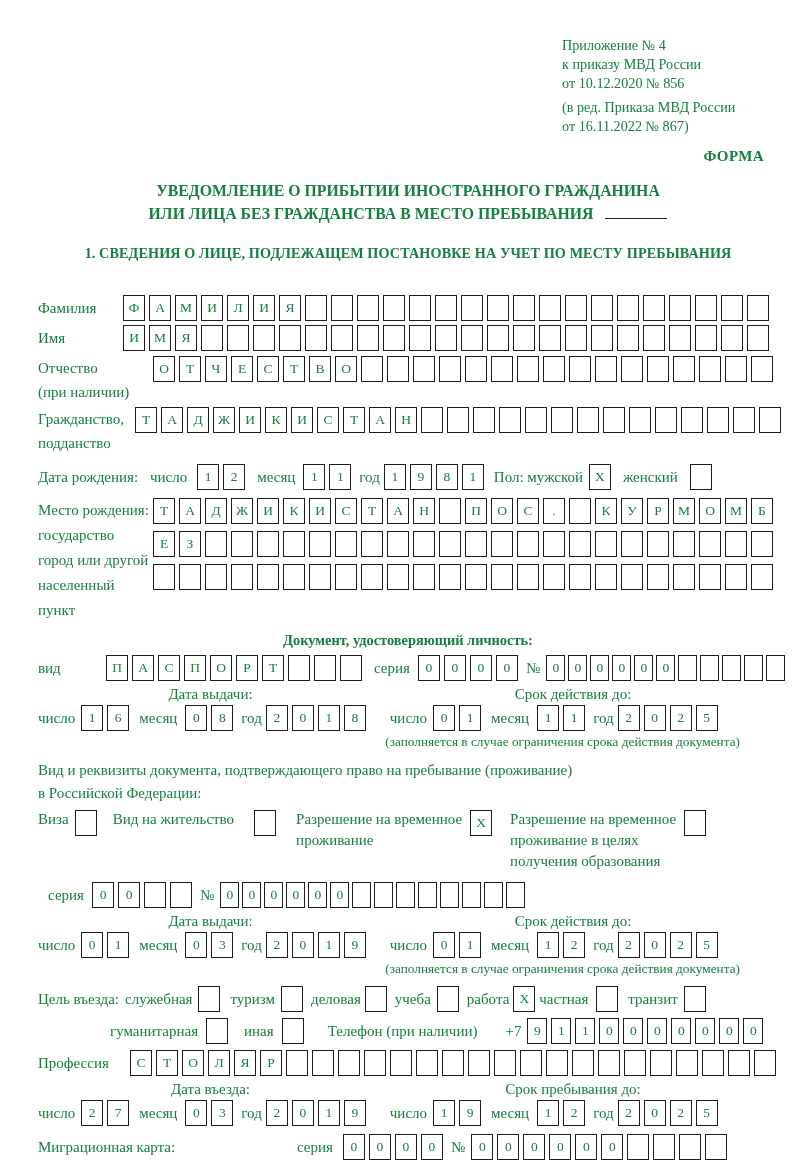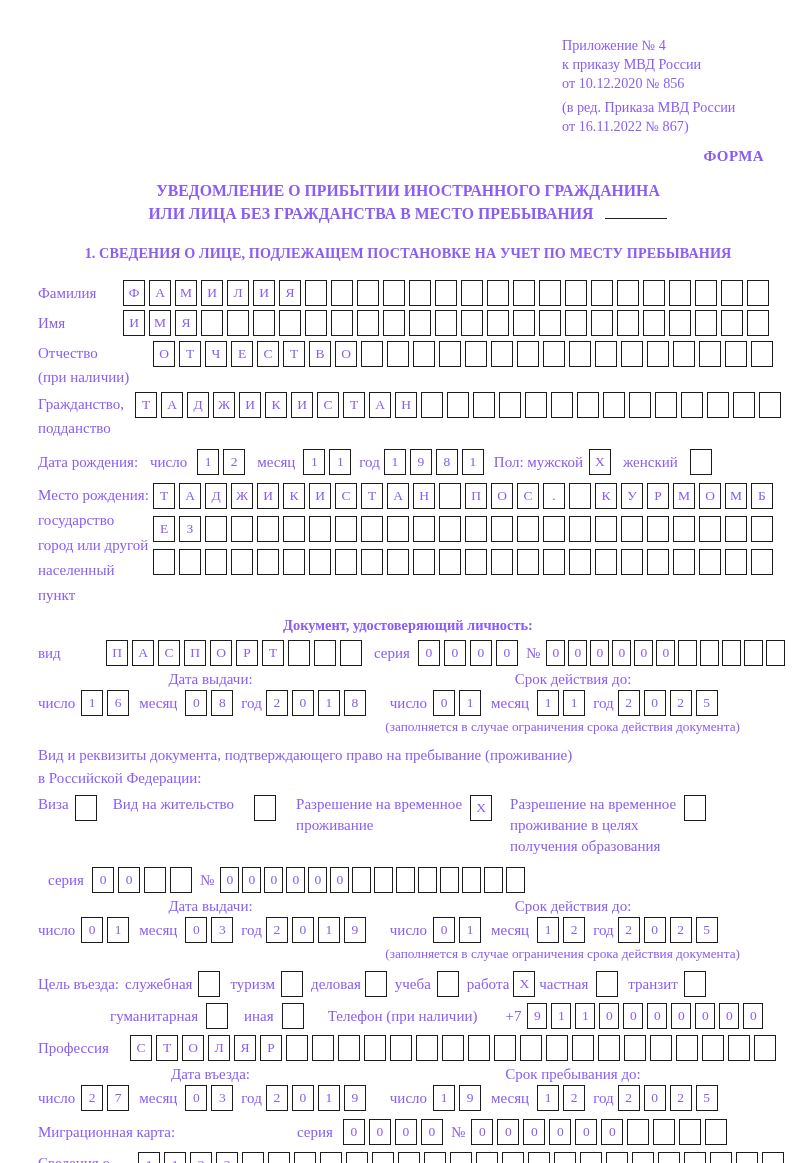--- a/index.html
+++ b/index.html
@@ -1,19 +1,19 @@
 <!DOCTYPE html>
 <html><head>
 <meta charset="utf-8">
 <style>
   html,body{margin:0;padding:0;background:#fff;}
   .page{
     position:relative;width:800px;height:1163px;background:#fff;overflow:hidden;
     box-sizing:border-box;padding:36px 22px 0 38px;
-    font-family:"Liberation Serif","DejaVu Serif",serif;color:#8b5cf6;font-size:15px;
+    font-family:"Liberation Serif","DejaVu Serif",serif;color:#15803d;font-size:15px;
   }
   .annex{margin-left:524px;font-size:14.2px;line-height:19px;}
   .annex .edition{margin-top:5px;}
   .forma{margin-top:12px;text-align:right;padding-right:14px;font-weight:bold;font-size:15px;letter-spacing:.4px;}
   .title{margin-top:14px;text-align:center;font-weight:bold;font-size:15.8px;line-height:23px;}
   .uline{display:inline-block;width:62px;height:13px;border-bottom:1.8px solid #222;margin-left:12px;}
   .sec{margin-top:20px;text-align:center;font-weight:bold;font-size:14.2px;letter-spacing:.1px;}
   .row{display:flex;align-items:flex-start;}
   .ac{align-items:center;}
   .lbl{line-height:20px;flex:none;}
@@ -58,21 +58,21 @@
 
   <div class="title">
     <div>УВЕДОМЛЕНИЕ О ПРИБЫТИИ ИНОСТРАННОГО ГРАЖДАНИНА</div>
     <div>
       <span>ИЛИ ЛИЦА БЕЗ ГРАЖДАНСТВА В МЕСТО ПРЕБЫВАНИЯ</span><span class="uline"></span>
     </div>
   </div>
 
   <div class="sec">1. СВЕДЕНИЯ О ЛИЦЕ, ПОДЛЕЖАЩЕМ ПОСТАНОВКЕ НА УЧЕТ ПО МЕСТУ ПРЕБЫВАНИЯ</div>
 
-  <div class="row ac" style="margin-top:18px">
+  <div class="row ac" style="margin-top:33px">
     <span class="lbl" style="width:85px">Фамилия</span>
     <span class="cells">
         <span class="cb">Ф</span>
         <span class="cb">А</span>
         <span class="cb">М</span>
         <span class="cb">И</span>
         <span class="cb">Л</span>
         <span class="cb">И</span>
         <span class="cb">Я</span>
         <span class="cb"></span>

